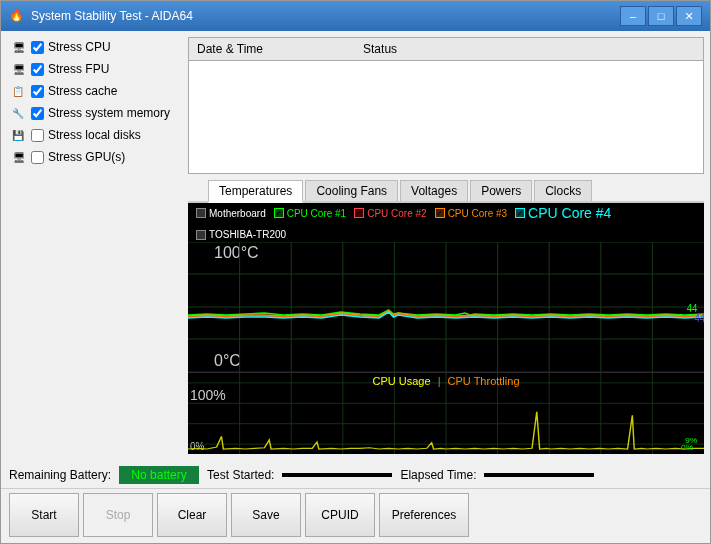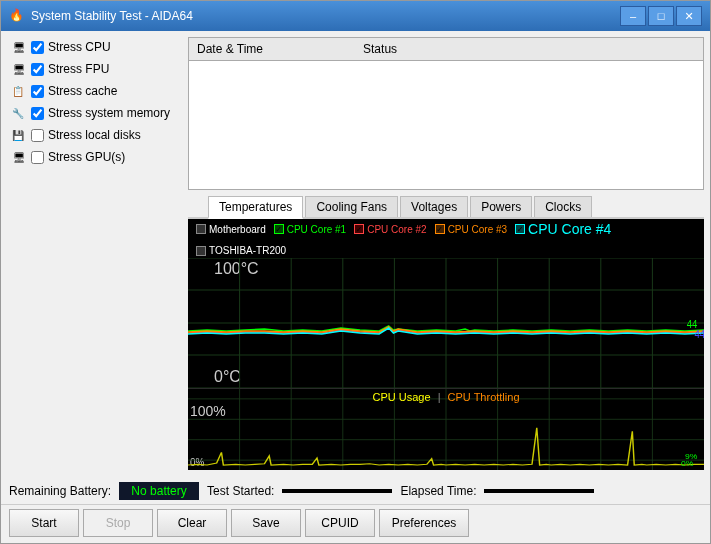--- a/index.html
+++ b/index.html
@@ -220,21 +220,21 @@
 
     .button-bar {
       padding: 4px 8px 6px;
       display: flex;
       gap: 4px;
       flex-shrink: 0;
       border-top: 1px solid #ccc;
     }
     .btn {
       min-width: 70px;
-      height: 28px;
+      height: 44px;
       background: linear-gradient(to bottom, #f8f8f8, #e0e0e0);
       border: 1px solid #aaa;
       cursor: pointer;
       font-size: 12px;
       padding: 0 0;
     }
     .btn:disabled { color: #aaa; cursor: default; background: #f0f0f0; }
     .btn.wide { min-width: 90px; }
 
     svg.chart-svg {
@@ -404,21 +404,21 @@
               <text x="516" y="110" fill="#00ff00" font-size="9">0%</text>
             </svg>
           </div>
         </div>
       </div>
     </div>
   </div>
 
   <div class="bottom-bar">
     <span class="bottom-label">Remaining Battery:</span>
-    <span class="bottom-value" style="background:#0f172a; color:#00ff00;">No battery</span>
+    <span class="bottom-value" style="background:#15803d; color:#00ff00;">No battery</span>
     <span class="bottom-label">Test Started:</span>
     <span class="bottom-value dark"></span>
     <span class="bottom-label">Elapsed Time:</span>
     <span class="bottom-value dark"></span>
   </div>
 
   <div class="button-bar">
     <button class="btn">Start</button>
     <button class="btn" disabled="">Stop</button>
     <button class="btn">Clear</button>

